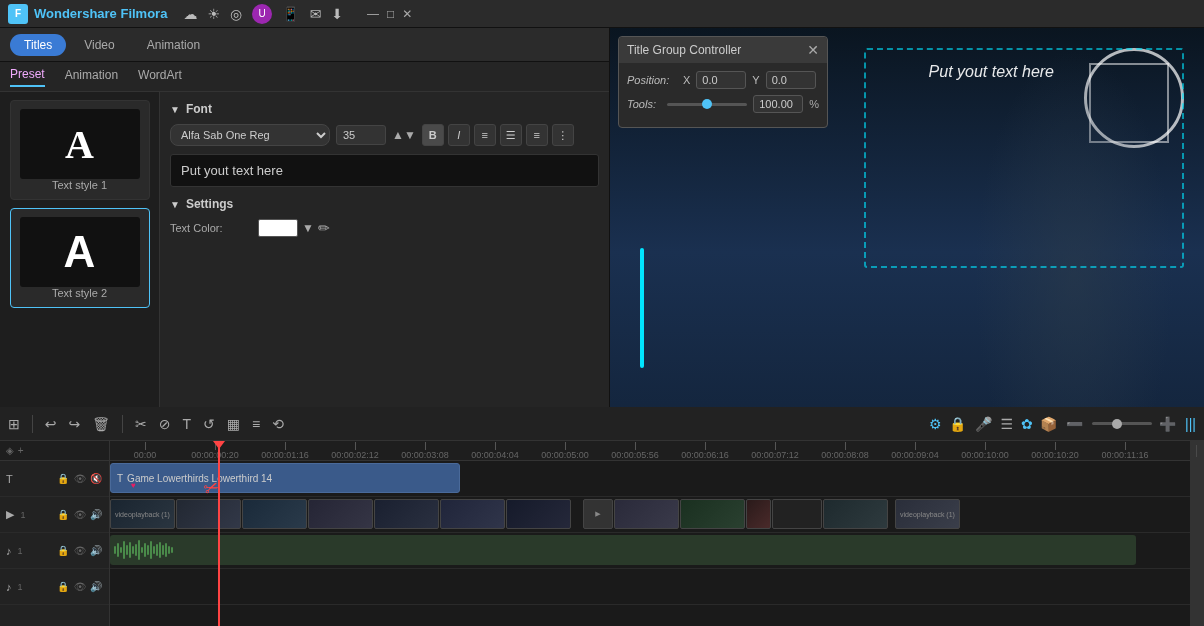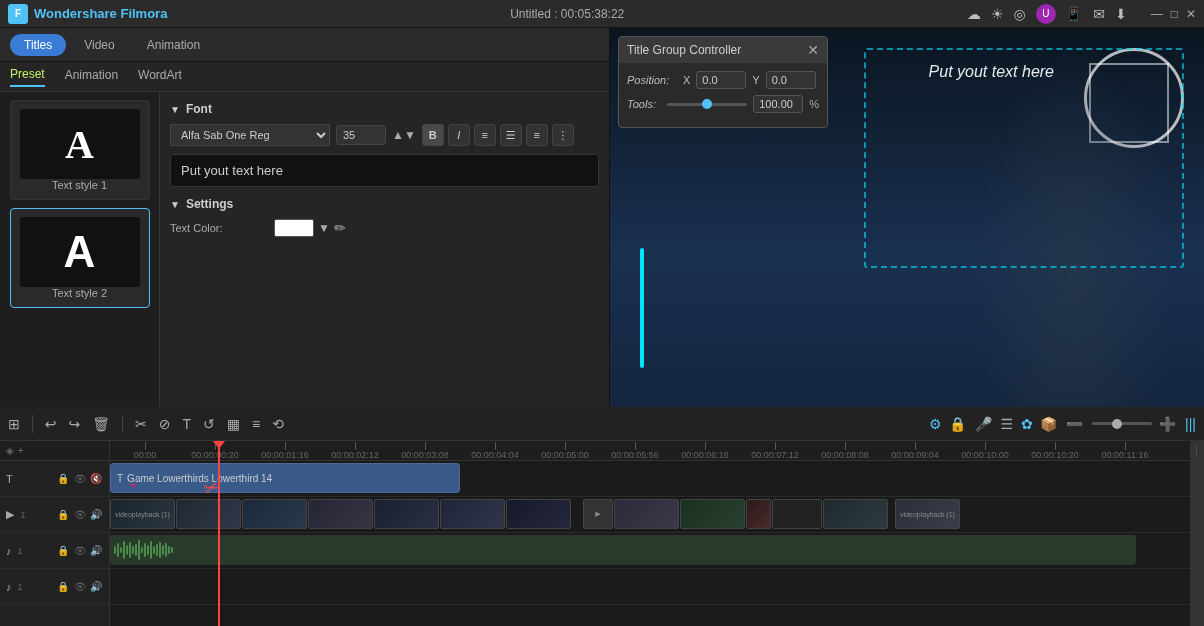--- a/index.html
+++ b/index.html
@@ -24,43 +24,43 @@
     .left-panel { width: 610px; display: flex; flex-direction: column; background: #252525; border-right: 1px solid #111; }
 
     
     .tabs-row { display: flex; align-items: center; background: #2b2b2b; padding: 0 10px; height: 34px; border-bottom: 1px solid #111; gap: 4px; }
     .tab { padding: 4px 14px; border-radius: 4px; cursor: pointer; font-size: 12px; color: #aaa; }
     .tab.active { background: #3a7bd5; color: #fff; border-radius: 20px; }
 
     
     .sub-tabs { display: flex; height: 30px; align-items: center; background: #252525; border-bottom: 1px solid #333; padding: 0 10px; gap: 20px; }
     .sub-tab { font-size: 12px; color: #aaa; cursor: pointer; padding-bottom: 4px; }
-    .sub-tab.active { color: #bef264; border-bottom: 2px solid #4FC3F7; }
+    .sub-tab.active { color: #f0abfc; border-bottom: 2px solid #4FC3F7; }
 
     
     .editor-area { display: flex; flex: 1; overflow: hidden; }
 
     
     .styles-panel { width: 160px; background: #1e1e1e; border-right: 1px solid #333; display: flex; flex-direction: column; align-items: center; padding: 8px 0; gap: 8px; overflow-y: auto; }
     .style-item { width: 140px; background: #2a2a2a; border-radius: 4px; display: flex; flex-direction: column; align-items: center; padding: 8px; cursor: pointer; border: 1px solid #333; }
     .style-item .style-preview { width: 120px; height: 70px; background: #111; border-radius: 3px; display: flex; align-items: center; justify-content: center; font-size: 40px; font-weight: bold; color: #fff; font-family: serif; }
     .style-item .style-label { font-size: 11px; color: #aaa; }
 
     
     .font-editor { flex: 1; padding: 10px; overflow-y: auto; }
     .section-header { display: flex; align-items: center; gap: 6px; margin-bottom: 8px; color: #ccc; font-size: 12px; font-weight: bold; cursor: pointer; }
     .section-header .arrow { font-size: 10px; }
     .font-row { display: flex; align-items: center; gap: 6px; margin-bottom: 8px; }
-    .font-select { background: #333; border: 1px solid #444; color: #ccc; padding: 3px 6px; border-radius: 0; font-size: 11px; width: 160px; }
+    .font-select { background: #333; border: 1px solid #444; color: #ccc; padding: 3px 6px; border-radius: 8px; font-size: 11px; width: 160px; }
     .font-size-input { background: #333; border: 1px solid #444; color: #ccc; padding: 3px 6px; border-radius: 3px; font-size: 11px; width: 50px; }
     .format-icons { display: flex; gap: 4px; }
     .format-btn { background: #333; border: 1px solid #444; color: #ccc; width: 22px; height: 22px; display: flex; align-items: center; justify-content: center; border-radius: 3px; cursor: pointer; font-size: 11px; }
     .format-btn.active { background: #4a4a4a; }
     .text-preview-area { background: #111; border: 1px solid #333; border-radius: 3px; padding: 8px 10px; margin-bottom: 10px; color: #ccc; font-size: 13px; min-height: 30px; }
-    .settings-row { display: flex; align-items: center; gap: 24px; margin-bottom: 6px; }
+    .settings-row { display: flex; align-items: center; gap: 8px; margin-bottom: 6px; }
     .settings-label { color: #aaa; font-size: 11px; width: 80px; }
     .color-swatch { width: 40px; height: 18px; background: #fff; border-radius: 2px; border: 1px solid #555; display: inline-block; }
     .color-row { display: flex; align-items: center; gap: 4px; }
     .eyedropper-btn { background: none; border: none; color: #aaa; cursor: pointer; font-size: 14px; }
 
     
     .bottom-actions { display: flex; align-items: center; justify-content: space-between; background: #252525; padding: 8px 12px; border-top: 1px solid #333; }
     .btn-save-custom { background: transparent; border: 1px solid #4FC3F7; color: #4FC3F7; padding: 5px 14px; border-radius: 20px; cursor: pointer; font-size: 12px; }
     .btn-advanced { background: transparent; border: 1px solid #4FC3F7; color: #4FC3F7; padding: 5px 14px; border-radius: 20px; cursor: pointer; font-size: 12px; }
     .btn-ok { background: #00c896; border: none; color: #fff; padding: 5px 20px; border-radius: 20px; cursor: pointer; font-size: 12px; }
@@ -131,21 +131,20 @@
     .tl-right-icons { display: flex; align-items: center; gap: 8px; }
   </style>
 </head>
 <body>
 
 <div class="menu-bar">
   <div class="app-logo">
     <div class="logo-icon">F</div>
     <span>Wondershare Filmora</span>
   </div>
-  <div class="title-center">Untitled : 00:05:38:22</div>
   <div class="top-icons">
     <span>☁</span>
     <span>☀</span>
     <span>◎</span>
     <span style="width:20px;height:20px;border-radius:50%;background:#9c27b0;display:inline-flex;align-items:center;justify-content:center;color:#fff;font-size:10px;">U</span>
     <span>📱</span>
     <span>✉</span>
     <span>⬇</span>
   </div>
   <div class="window-controls">

